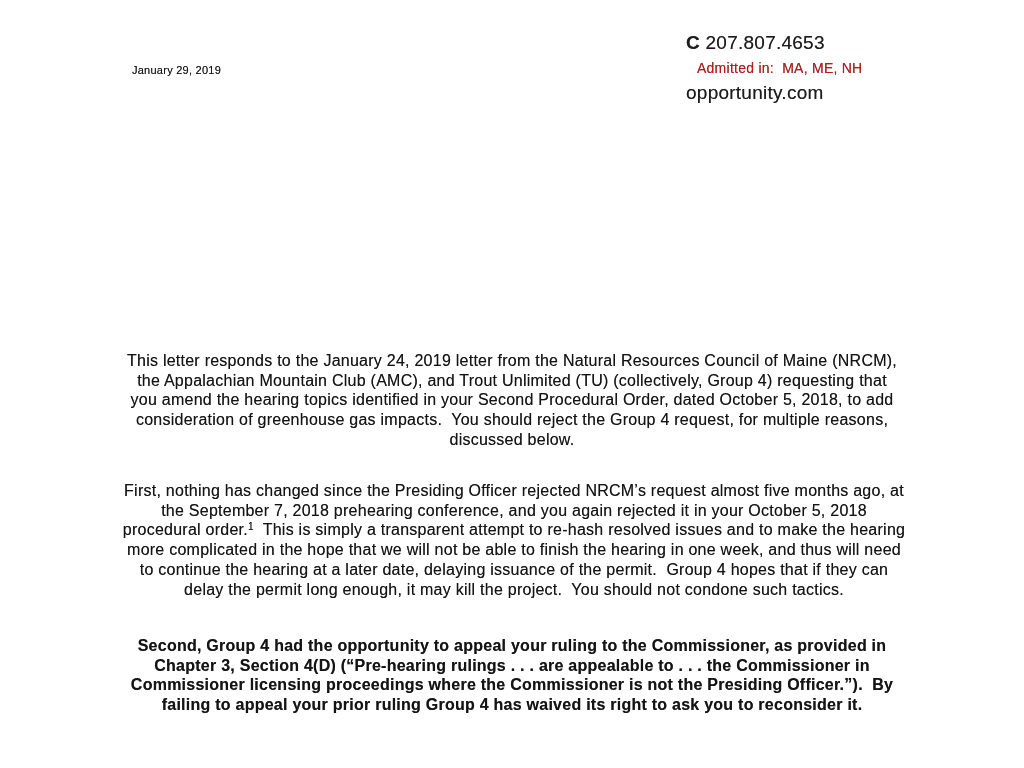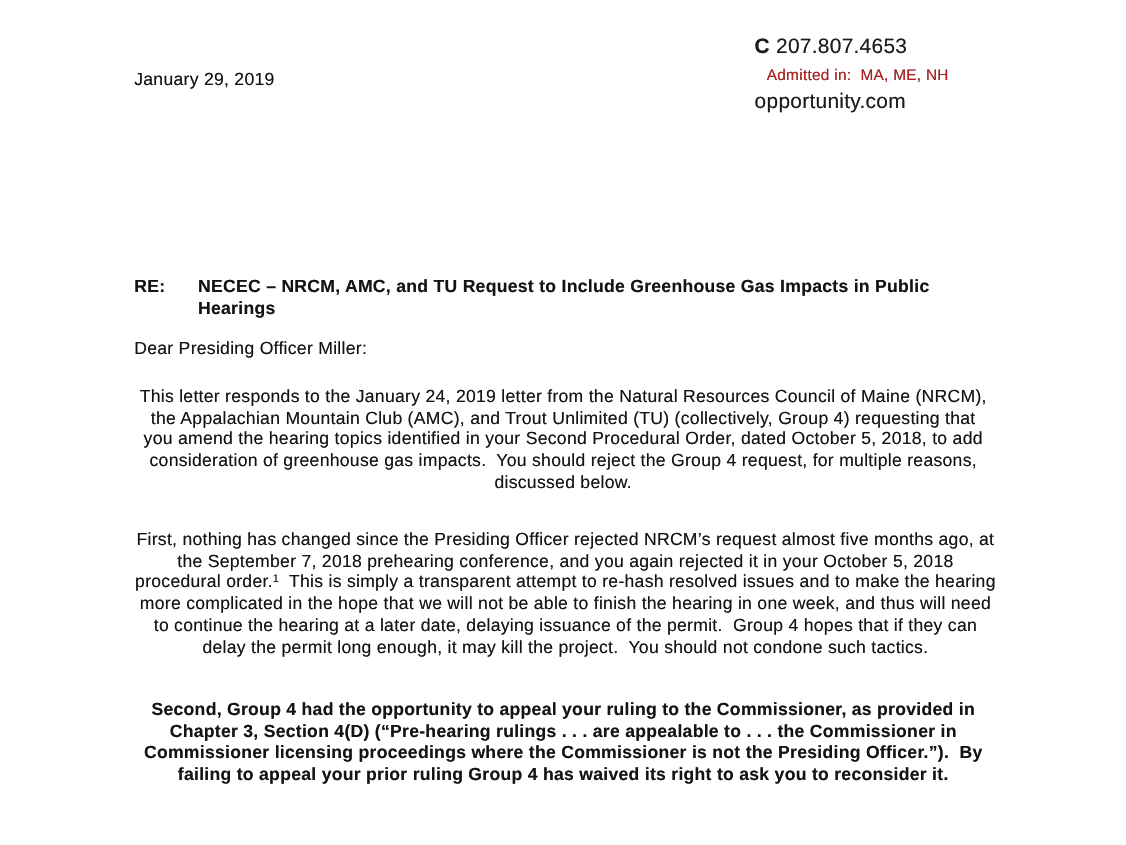--- a/index.html
+++ b/index.html
@@ -28,22 +28,22 @@
     white-space: pre-wrap;
   }
   .contact .phone-label { font-weight: 700; }
   .admitted {
     left: 697px; top: 60px;
     font-size: 14px;
     color: #b91c1c;
     white-space: pre-wrap;
   }
   .date {
-    left: 122px; top: 64px;
-    font-size: 16px;
+    left: 132px; top: 64px;
+    font-size: 11px;
     white-space: pre-wrap;
   }
   .recipient {
     left: 122px; top: 130px;
     font-size: 16px;
     line-height: 19.4px;
     white-space: pre-wrap;
   }
   .subject {
     left: 122px; top: 251px;
@@ -85,26 +85,21 @@
   <div class="abs contact">
     <div><span class="phone-label">C</span><span> 207.807.4653</span></div>
     <div>opportunity.com</div>
   </div>
 
   <div class="abs admitted">Admitted in:  MA, ME, NH</div>
 
   <div class="abs date">January 29, 2019</div>
 
 
-  <div class="abs subject">
-    <div class="re-label">RE:</div>
-    <div class="re-text">NECEC – NRCM, AMC, and TU Request to Include Greenhouse Gas Impacts in Public Hearings</div>
-  </div>
 
-  <div class="abs salutation">Dear Presiding Officer Miller:</div>
 
   <p class="abs para p1">This letter responds to the January 24, 2019 letter from the Natural Resources Council of Maine (NRCM), the Appalachian Mountain Club (AMC), and Trout Unlimited (TU) (collectively, Group 4) requesting that you amend the hearing topics identified in your Second Procedural Order, dated October 5, 2018, to add consideration of greenhouse gas impacts.  You should reject the Group 4 request, for multiple reasons, discussed below.</p>
 
   <p class="abs para p2"><span>First, nothing has changed since the Presiding Officer rejected NRCM’s request almost five months ago, at the September 7, 2018 prehearing conference, and you again rejected it in your October 5, 2018 procedural order.</span><sup class="fn">1</sup><span>  This is simply a transparent attempt to re-hash resolved issues and to make the hearing more complicated in the hope that we will not be able to finish the hearing in one week, and thus will need to continue the hearing at a later date, delaying issuance of the permit.  Group 4 hopes that if they can delay the permit long enough, it may kill the project.  You should not condone such tactics.</span></p>
 
   <p class="abs para p3">Second, Group 4 had the opportunity to appeal your ruling to the Commissioner, as provided in Chapter 3, Section 4(D) (“Pre-hearing rulings . . . are appealable to . . . the Commissioner in Commissioner licensing proceedings where the Commissioner is not the Presiding Officer.”).  By failing to appeal your prior ruling Group 4 has waived its right to ask you to reconsider it.</p>
 
 </div>
 
 </body></html>

